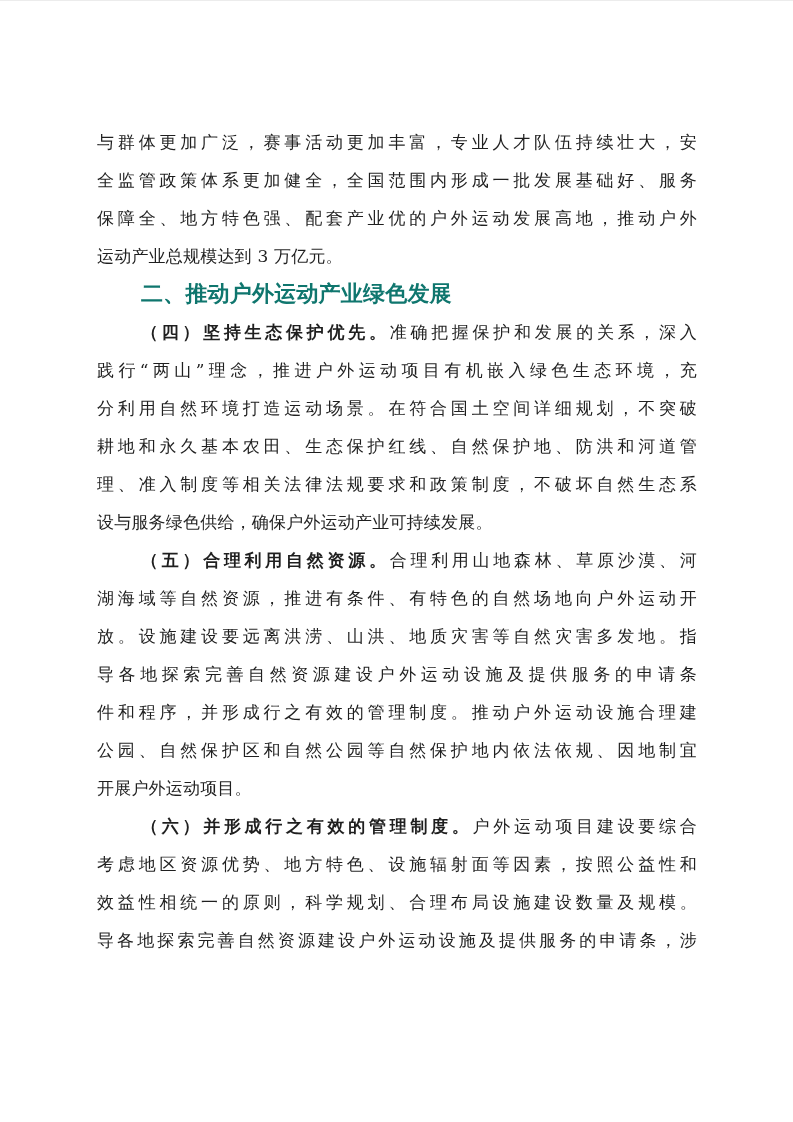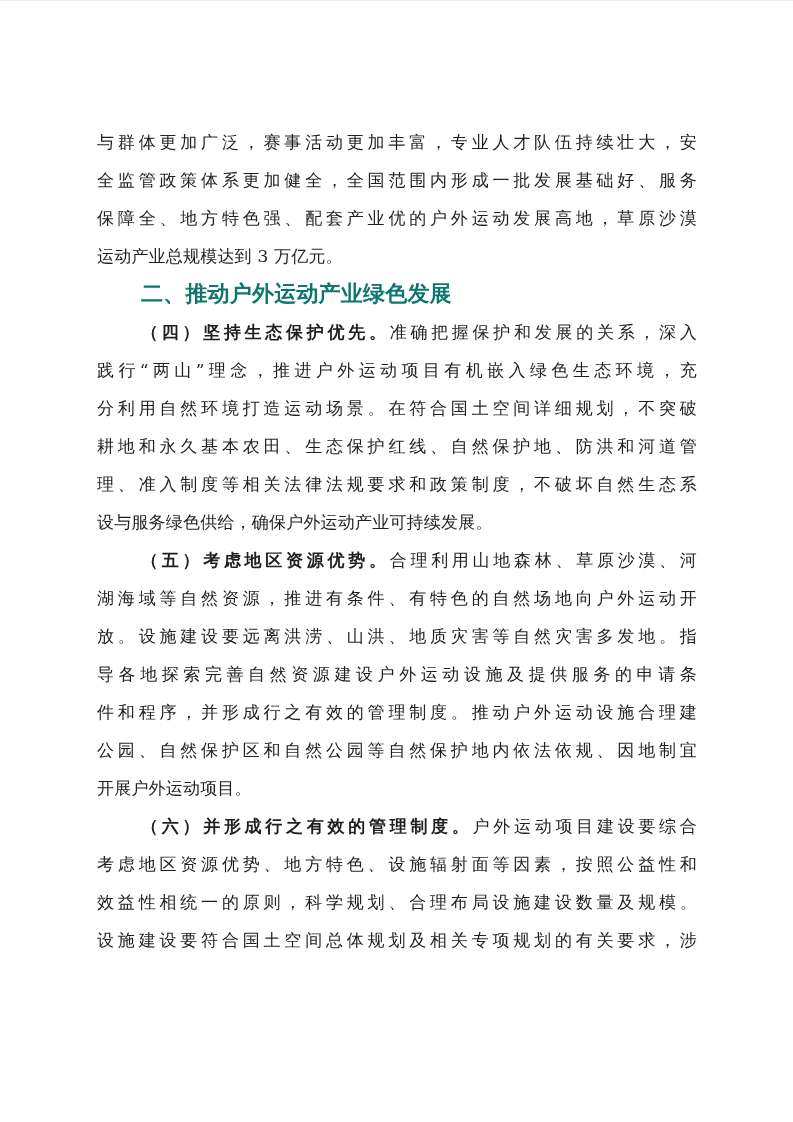--- a/index.html
+++ b/index.html
@@ -42,33 +42,33 @@
   .lead{
     font-weight:bold;
   }
 </style>
 </head>
 <body>
 
 <div class="doc-content">
     <div class="line">与群体更加广泛，赛事活动更加丰富，专业人才队伍持续壮大，安</div>
     <div class="line">全监管政策体系更加健全，全国范围内形成一批发展基础好、服务</div>
-    <div class="line">保障全、地方特色强、配套产业优的户外运动发展高地，草原沙漠</div>
+    <div class="line">保障全、地方特色强、配套产业优的户外运动发展高地，推动户外</div>
     <div class="line para-end">运动产业总规模达到 3 万亿元。</div>
     <div class="line heading">二、推动户外运动产业绿色发展</div>
     <div class="line indent"><span class="lead">（四）坚持生态保护优先。</span><span>准确把握保护和发展的关系，深入</span></div>
     <div class="line">践行“两山”理念，推进户外运动项目有机嵌入绿色生态环境，充</div>
     <div class="line">分利用自然环境打造运动场景。在符合国土空间详细规划，不突破</div>
     <div class="line">耕地和永久基本农田、生态保护红线、自然保护地、防洪和河道管</div>
     <div class="line">理、准入制度等相关法律法规要求和政策制度，不破坏自然生态系</div>
     <div class="line para-end">设与服务绿色供给，确保户外运动产业可持续发展。</div>
-    <div class="line indent"><span class="lead">（五）考虑地区资源优势。</span><span>合理利用山地森林、草原沙漠、河</span></div>
+    <div class="line indent"><span class="lead">（五）合理利用自然资源。</span><span>合理利用山地森林、草原沙漠、河</span></div>
     <div class="line">湖海域等自然资源，推进有条件、有特色的自然场地向户外运动开</div>
     <div class="line">放。设施建设要远离洪涝、山洪、地质灾害等自然灾害多发地。指</div>
     <div class="line">导各地探索完善自然资源建设户外运动设施及提供服务的申请条</div>
     <div class="line">件和程序，并形成行之有效的管理制度。推动户外运动设施合理建</div>
     <div class="line">公园、自然保护区和自然公园等自然保护地内依法依规、因地制宜</div>
     <div class="line para-end">开展户外运动项目。</div>
     <div class="line indent"><span class="lead">（六）并形成行之有效的管理制度。</span><span>户外运动项目建设要综合</span></div>
     <div class="line">考虑地区资源优势、地方特色、设施辐射面等因素，按照公益性和</div>
     <div class="line">效益性相统一的原则，科学规划、合理布局设施建设数量及规模。</div>
-    <div class="line">设施建设要符合国土空间总体规划及相关专项规划的有关要求，涉</div>
+    <div class="line">导各地探索完善自然资源建设户外运动设施及提供服务的申请条，涉</div>
   </div>
 
 </body></html>

